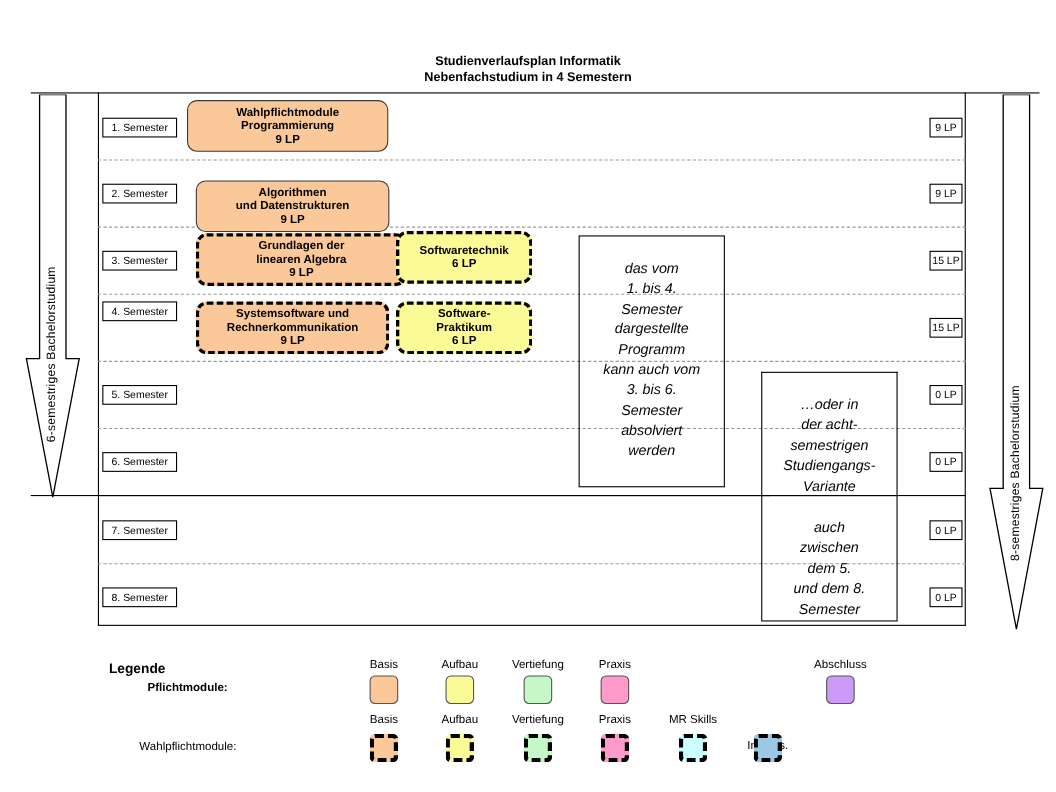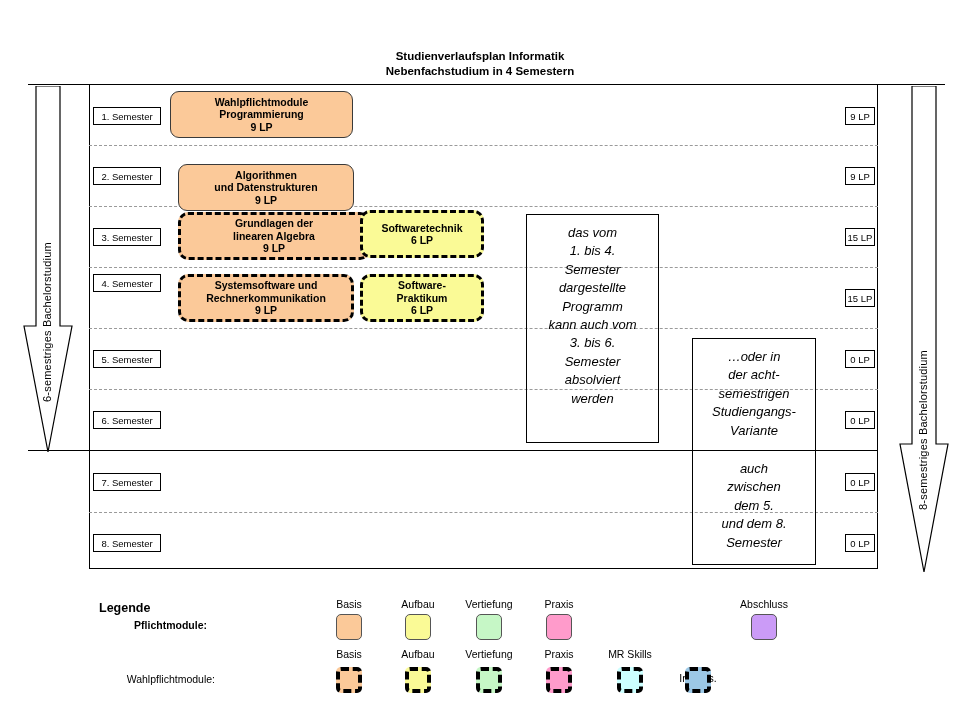--- a/index.html
+++ b/index.html
@@ -72,21 +72,21 @@
   }
   .module .ln{display:block;white-space:nowrap;}
   .mod-pflicht{border:1.2px solid #3a3a3a;}
   .mod-wahl{border:3px dashed #000;border-radius:10px;}
 
   
   .note{
     position:absolute;box-sizing:border-box;
     border:1.2px solid #000;background:transparent;
     font-style:italic;font-size:13px;line-height:18.4px;
-    text-align:center;padding:9px 4px 4px;
+    text-align:center;padding:20px 4px 4px;
   }
   .note .ln{display:block;white-space:nowrap;}
   #note-b-top{border-bottom:none;}
 
   
   #legend-title{
     position:absolute;left:99px;top:601px;
     font-size:12.5px;font-weight:bold;
   }
   .legend-row-label{

